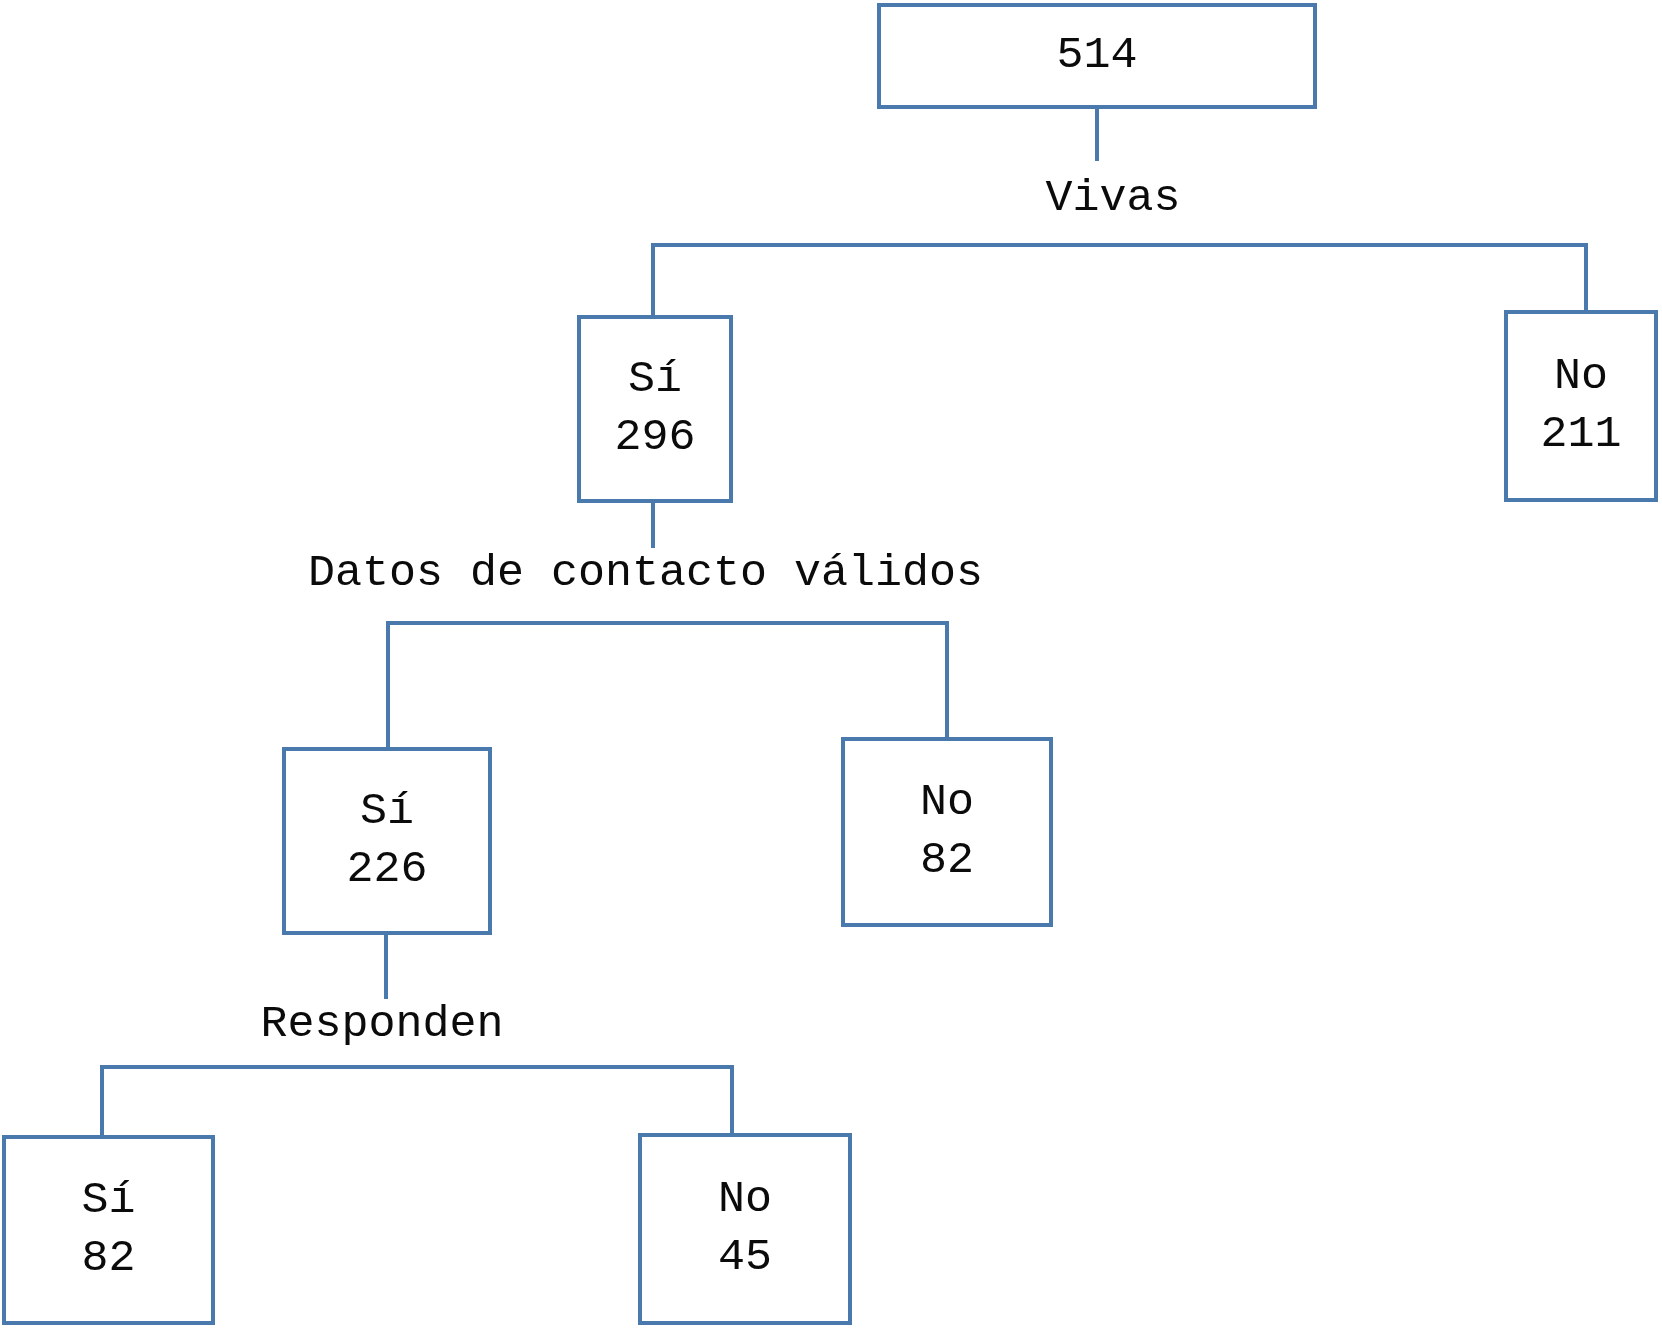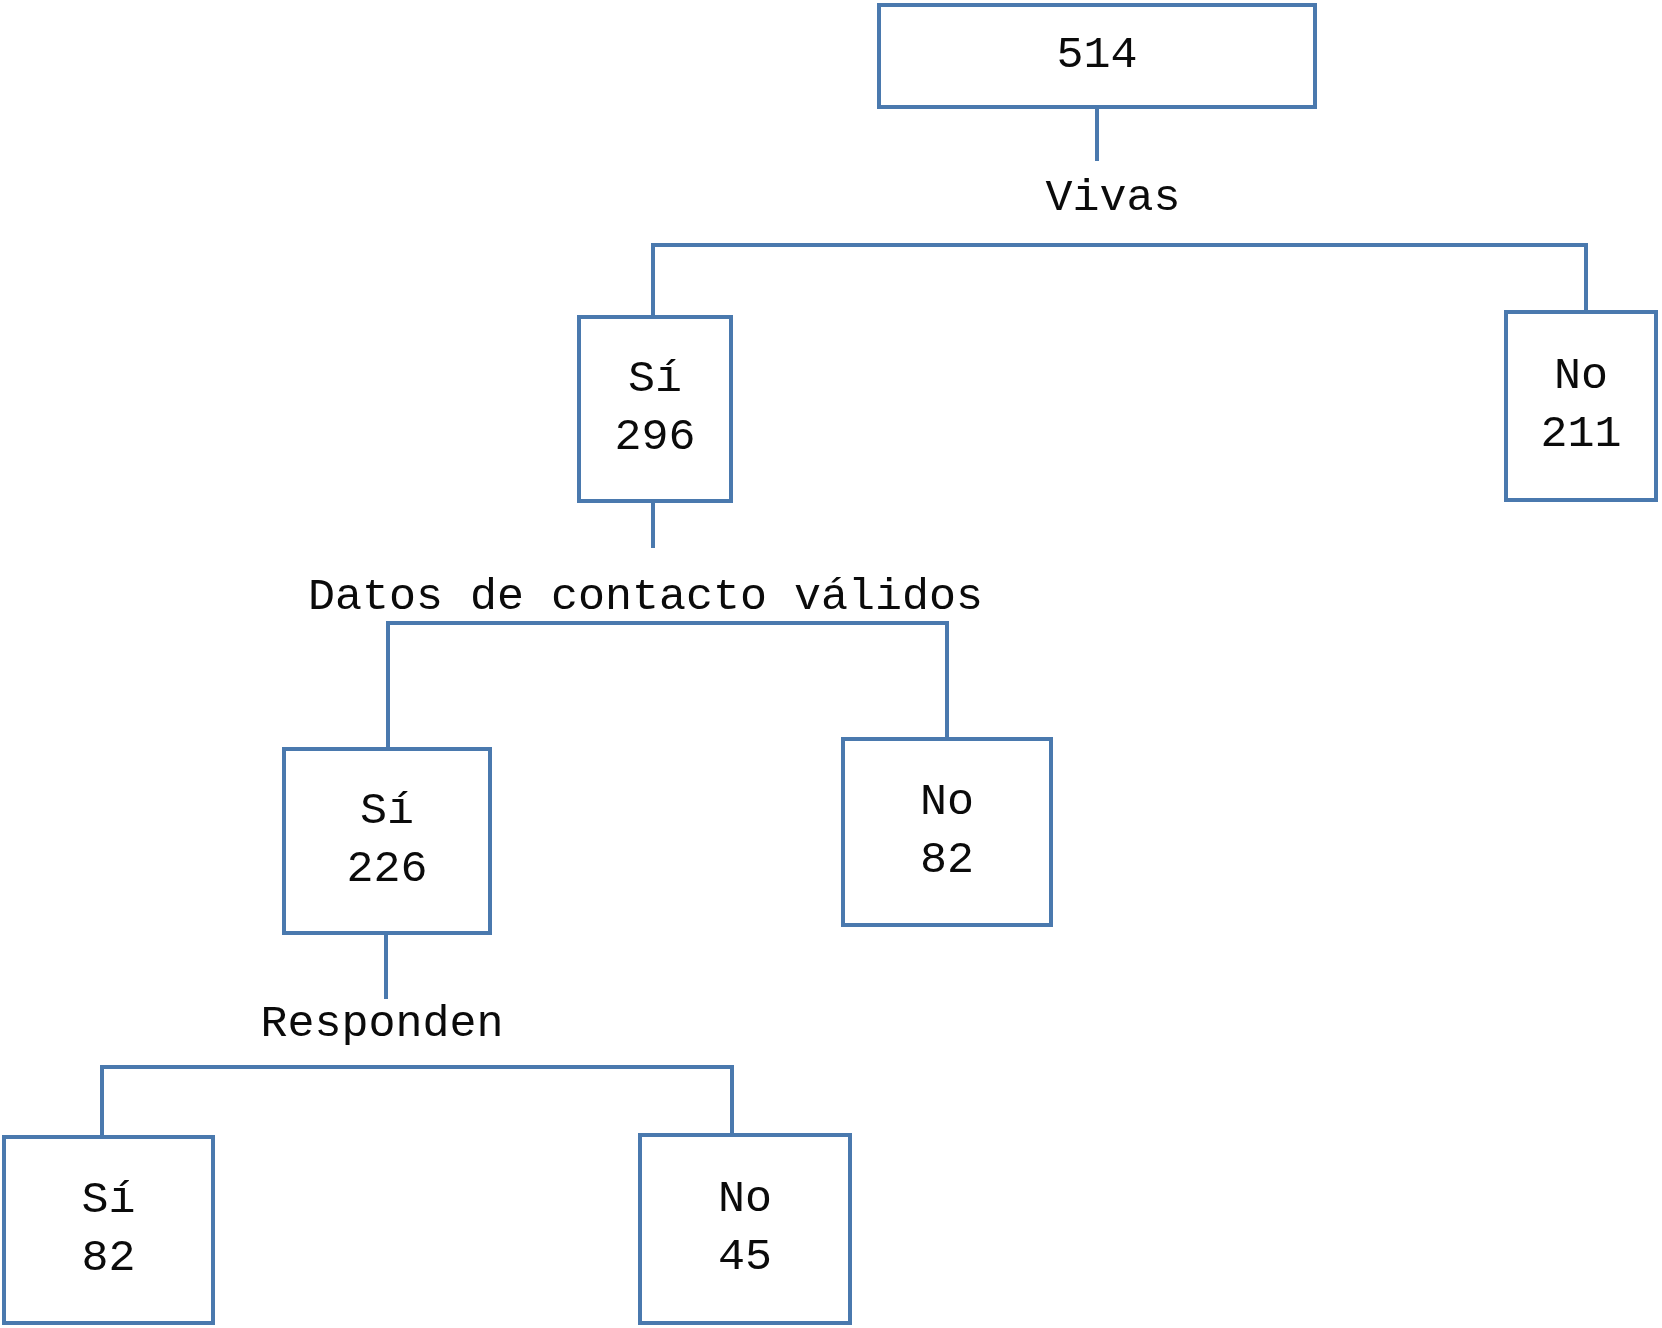--- a/index.html
+++ b/index.html
@@ -37,21 +37,21 @@
   #box-l3-no   { left: 638px;  top: 1133px; width: 214px; height: 192px; }
 
   
   .lbl {
     position: absolute;
     font-size: 45px;
     text-align: center;
     white-space: nowrap;
   }
   #lbl-l1 { left: 963px; top: 161px;  width: 300px; margin-top: 12px; }
-  #lbl-l2 { left: 308px; top: 548px;  width: 620px; margin-top: 24px; }
+  #lbl-l2 { left: 308px; top: 548px;  width: 620px; }
   #lbl-l3 { left: 232px; top: 999px;  width: 300px; }
 
   
   .seg { position: absolute; background: var(--line, #4a79ae); }
   #seg-l1-stem { left: 1095px; top: 109px;  width: 4px;   height: 52px; }
   #seg-l1-h    { left: 651px;  top: 243px;  width: 937px; height: 4px;  }
   #seg-l1-vl   { left: 651px;  top: 243px;  width: 4px;   height: 72px; }
   #seg-l1-vr   { left: 1584px; top: 243px;  width: 4px;   height: 67px; }
 
   #seg-l2-stem { left: 651px;  top: 502px;  width: 4px;   height: 46px; }

